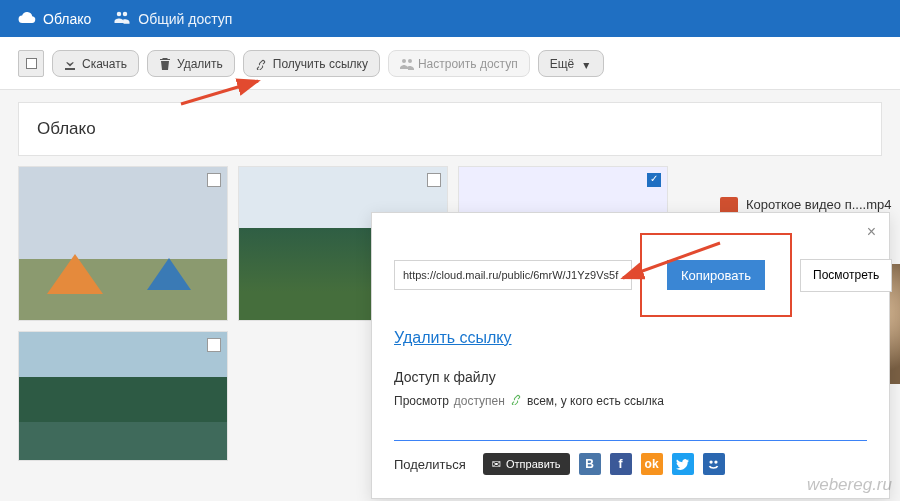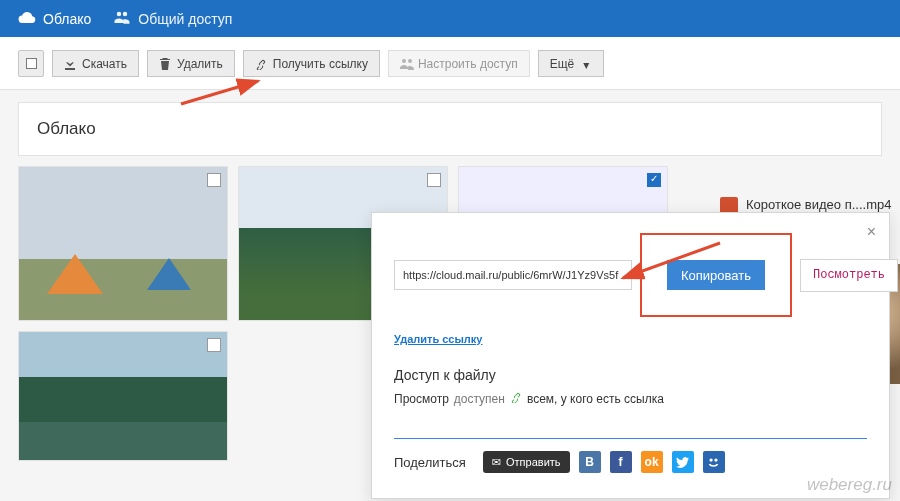--- a/index.html
+++ b/index.html
@@ -9,21 +9,21 @@
   .hdr { background:#1f6fc2; color:#fff; display:flex; padding:10px 18px; font-size:14px; }
   .hdr-item { display:flex; align-items:center; gap:7px; margin-right:22px; cursor:pointer; }
   .hdr-item.active { font-weight:500; opacity:1; }
   .hdr-item:not(.active) { opacity:.92; }
   .ico { display:inline-block; }
 
   
   .toolbar { display:flex; gap:8px; padding:13px 18px 12px; background:#fff; border-bottom:1px solid #e2e2e2; }
   .chkbox { width:26px; height:27px; background:#ededed; border:1px solid #c5c5c5; border-radius:2px; display:flex; align-items:center; justify-content:center; cursor:pointer; }
   .chkbox-inner { width:11px; height:11px; border:1px solid #7a7a7a; background:#fff; }
-  .btn { height:27px; padding:0 11px; background:#ededed; border:1px solid #c5c5c5; border-radius:0; color:#444; font-size:12px; display:flex; align-items:center; gap:6px; cursor:pointer; }
+  .btn { height:27px; padding:0 11px; background:#ededed; border:1px solid #c5c5c5; border-radius:8px; color:#444; font-size:12px; display:flex; align-items:center; gap:6px; cursor:pointer; }
   .btn.disabled { opacity:.55; cursor:default; }
   .btn .ico { width:12px; height:12px; }
 
   
   .content { padding:12px 18px; }
   .page-title { background:#fff; border:1px solid #e2e2e2; padding:16px 18px; font-size:17px; color:#333; margin-bottom:10px; }
   .grid { display:flex; gap:10px; flex-wrap:wrap; }
   .thumb { width:210px; height:155px; position:relative; border:1px solid #e2e2e2; }
   .thumb-chk { position:absolute; top:6px; right:6px; width:14px; height:14px; background:#fff; border:1px solid #999; }
   .thumb-chk.checked { background:#1f6fc2; border-color:#1f6fc2; }
@@ -42,22 +42,22 @@
 
   
   .popup{position:absolute;left:371px;top:212px;width:519px;height:287px;background:#fff;border:1px solid #d6d6d6;box-shadow:0 4px 16px rgba(0,0,0,.12);padding:20px 22px 14px;}
   .popup-close{position:absolute;top:10px;right:13px;font-size:16px;color:#888;cursor:pointer;}
   .popup h2{font-size:16px;font-weight:400;color:#333;margin-bottom:18px;}
   .blur{display:inline-block;width:110px;height:15px;background:#e6e6e6;filter:blur(3px);border-radius:3px;vertical-align:middle;margin-left:6px;}
   .link-row{display:flex;gap:8px;align-items:center;margin-bottom:12px;}
   .link-input{flex:0 0 238px;height:30px;border:1px solid #d3d3d3;padding:0 8px;font-size:11px;color:#333;}
   .copy-btn{height:30px;padding:0 14px;background:#3a86d4;color:#fff;border:none;font-size:13px;cursor:pointer;}
   .copy-wrap{padding:25px;border:2px solid #e24a2f;}
-  .view-btn{height:33px;padding:0 12px;background:#fff;border:1px solid #d3d3d3;font-size:12px;color:#be185d;cursor:pointer;font-family:Liberation Mono, monospace;}
-  .del-link{color:#1876d0;font-size:11px;text-decoration:underline;cursor:pointer;display:inline-block;margin-bottom:22px;font-weight:bold;}
+  .view-btn{height:33px;padding:0 12px;background:#fff;border:1px solid #d3d3d3;font-size:12px;color:#000000;cursor:pointer;}
+  .del-link{color:#1876d0;font-size:16px;text-decoration:underline;cursor:pointer;display:inline-block;margin-bottom:22px;}
   .popup h3{font-size:14px;font-weight:400;color:#333;margin-bottom:8px;}
   .access-line{font-size:12px;color:#333;margin-bottom:32px;display:flex;align-items:center;gap:5px;}
   .link-ico{color:#5db75d;}
   .share-row{display:flex;align-items:center;gap:9px;border-top:1px solid #3b82f6;padding-top:12px;}
   .share-label{font-size:13px;color:#333;margin-right:8px;}
   .send-btn{height:22px;padding:0 9px;background:#333;color:#fff;border:none;border-radius:3px;font-size:11px;display:flex;align-items:center;gap:5px;cursor:pointer;}
   .sq{width:22px;height:22px;border-radius:2px;display:flex;align-items:center;justify-content:center;color:#fff;font-size:12px;font-weight:bold;cursor:pointer;}
   .vk{background:#4a76a8;} .fb{background:#3b5998;} .ok{background:#f7931e;} .tw{background:#1da1f2;} .mm{background:#2b67b0;}
 
   

